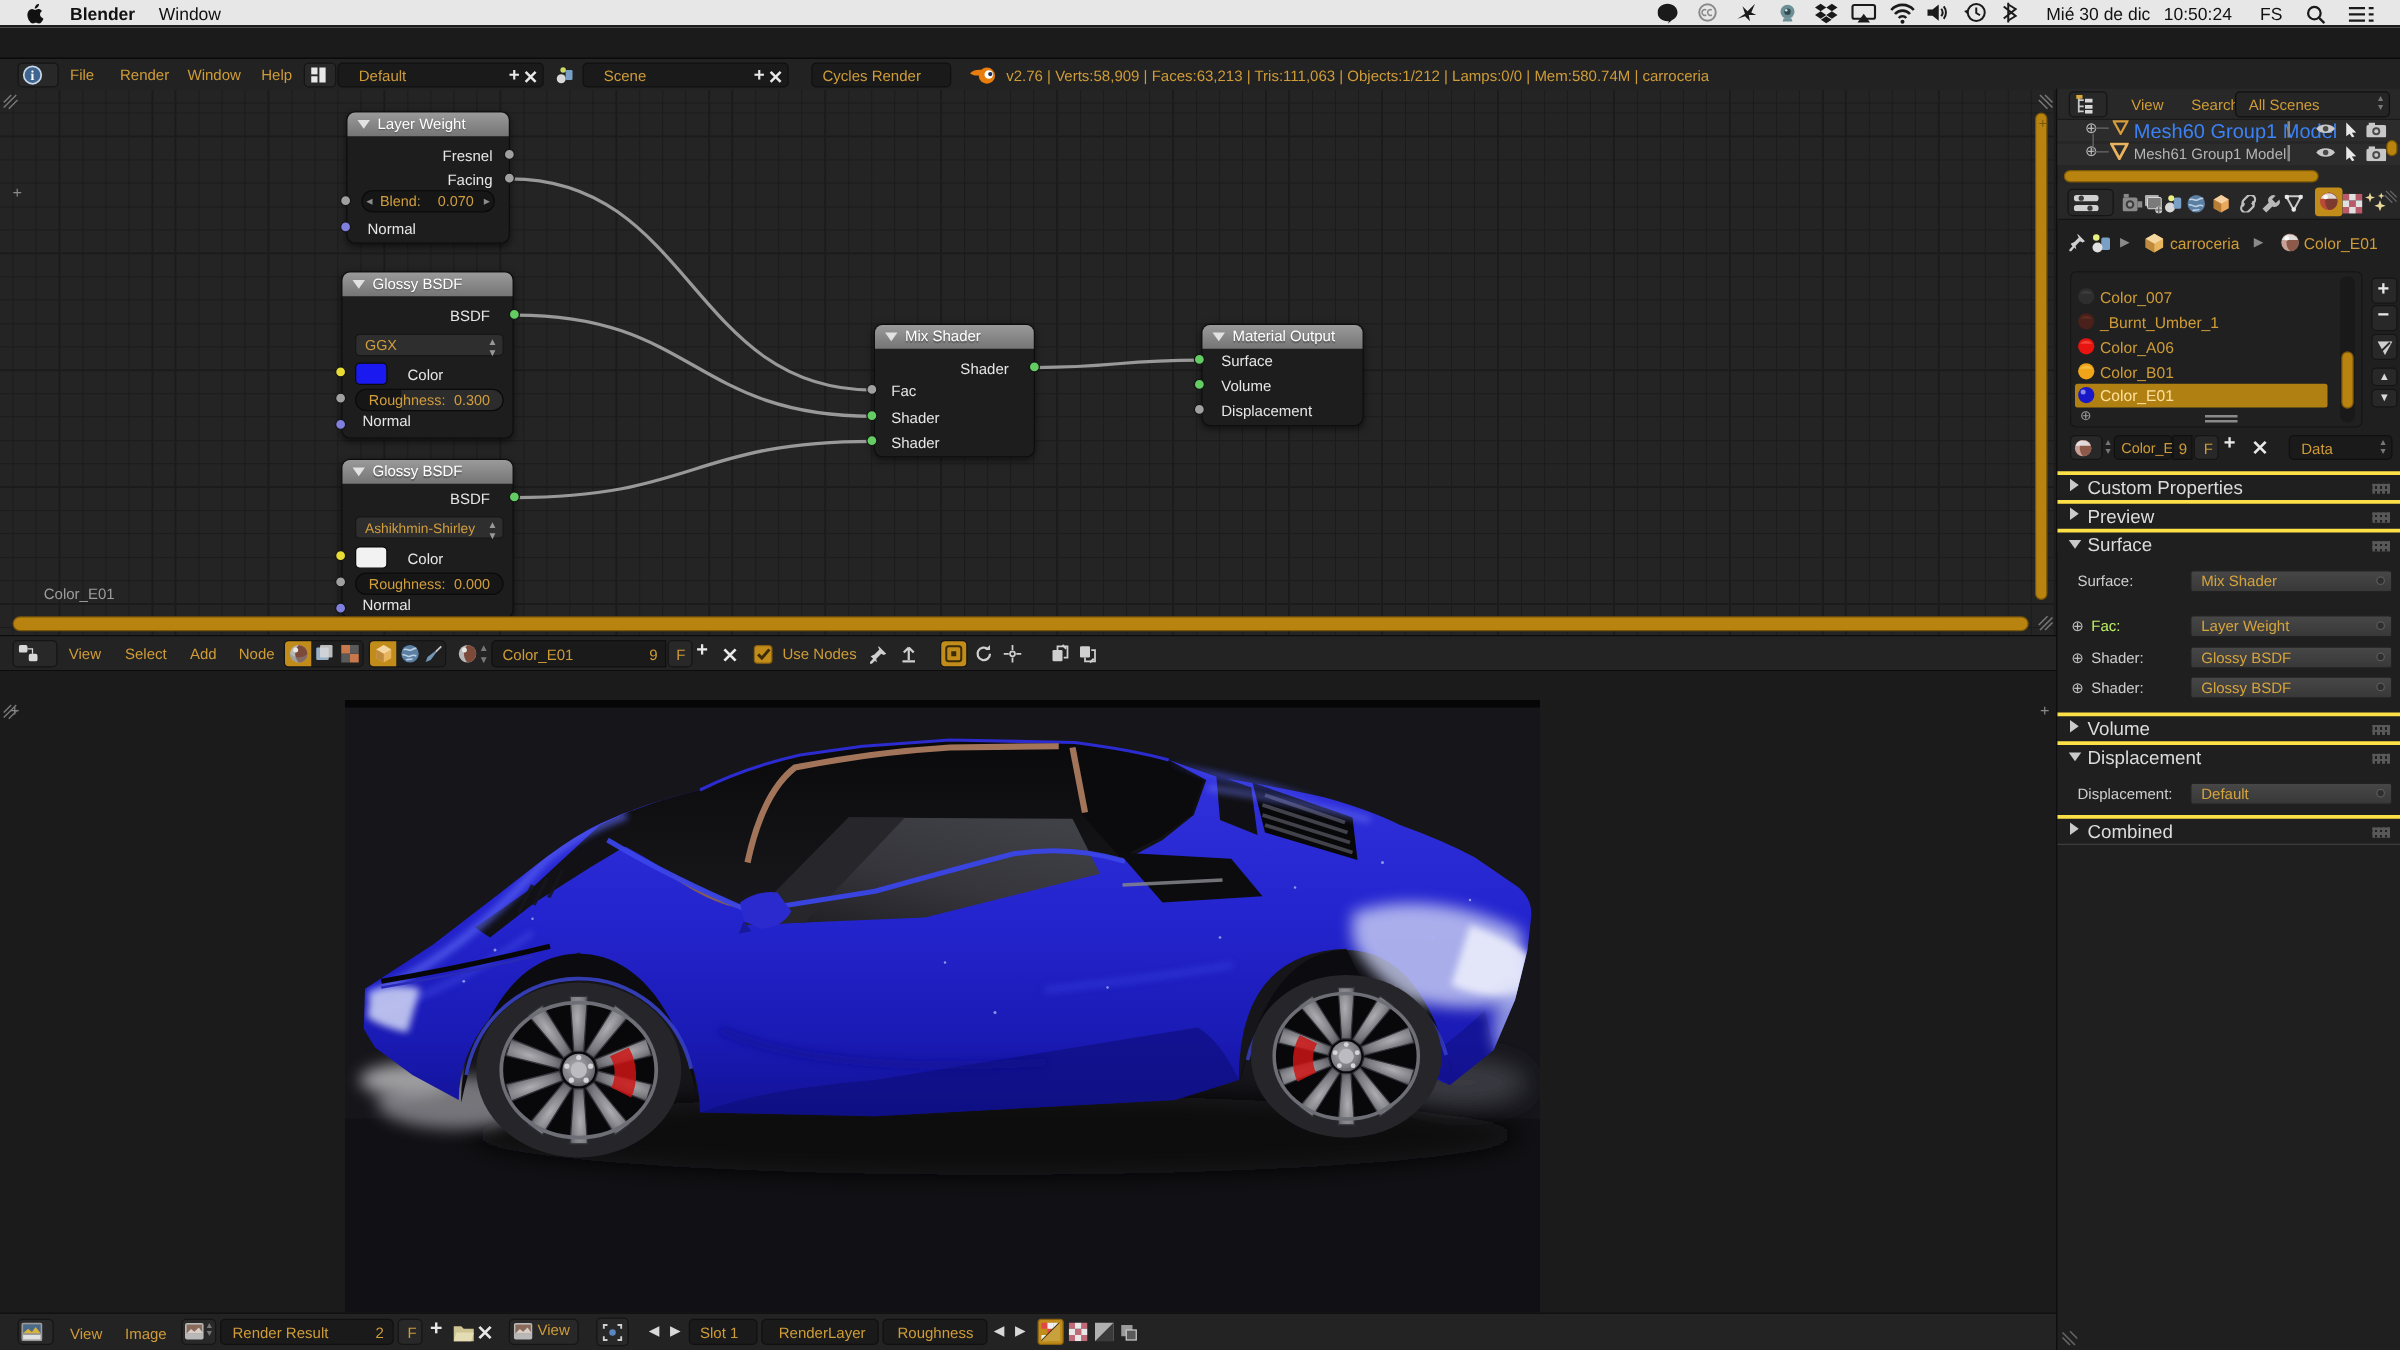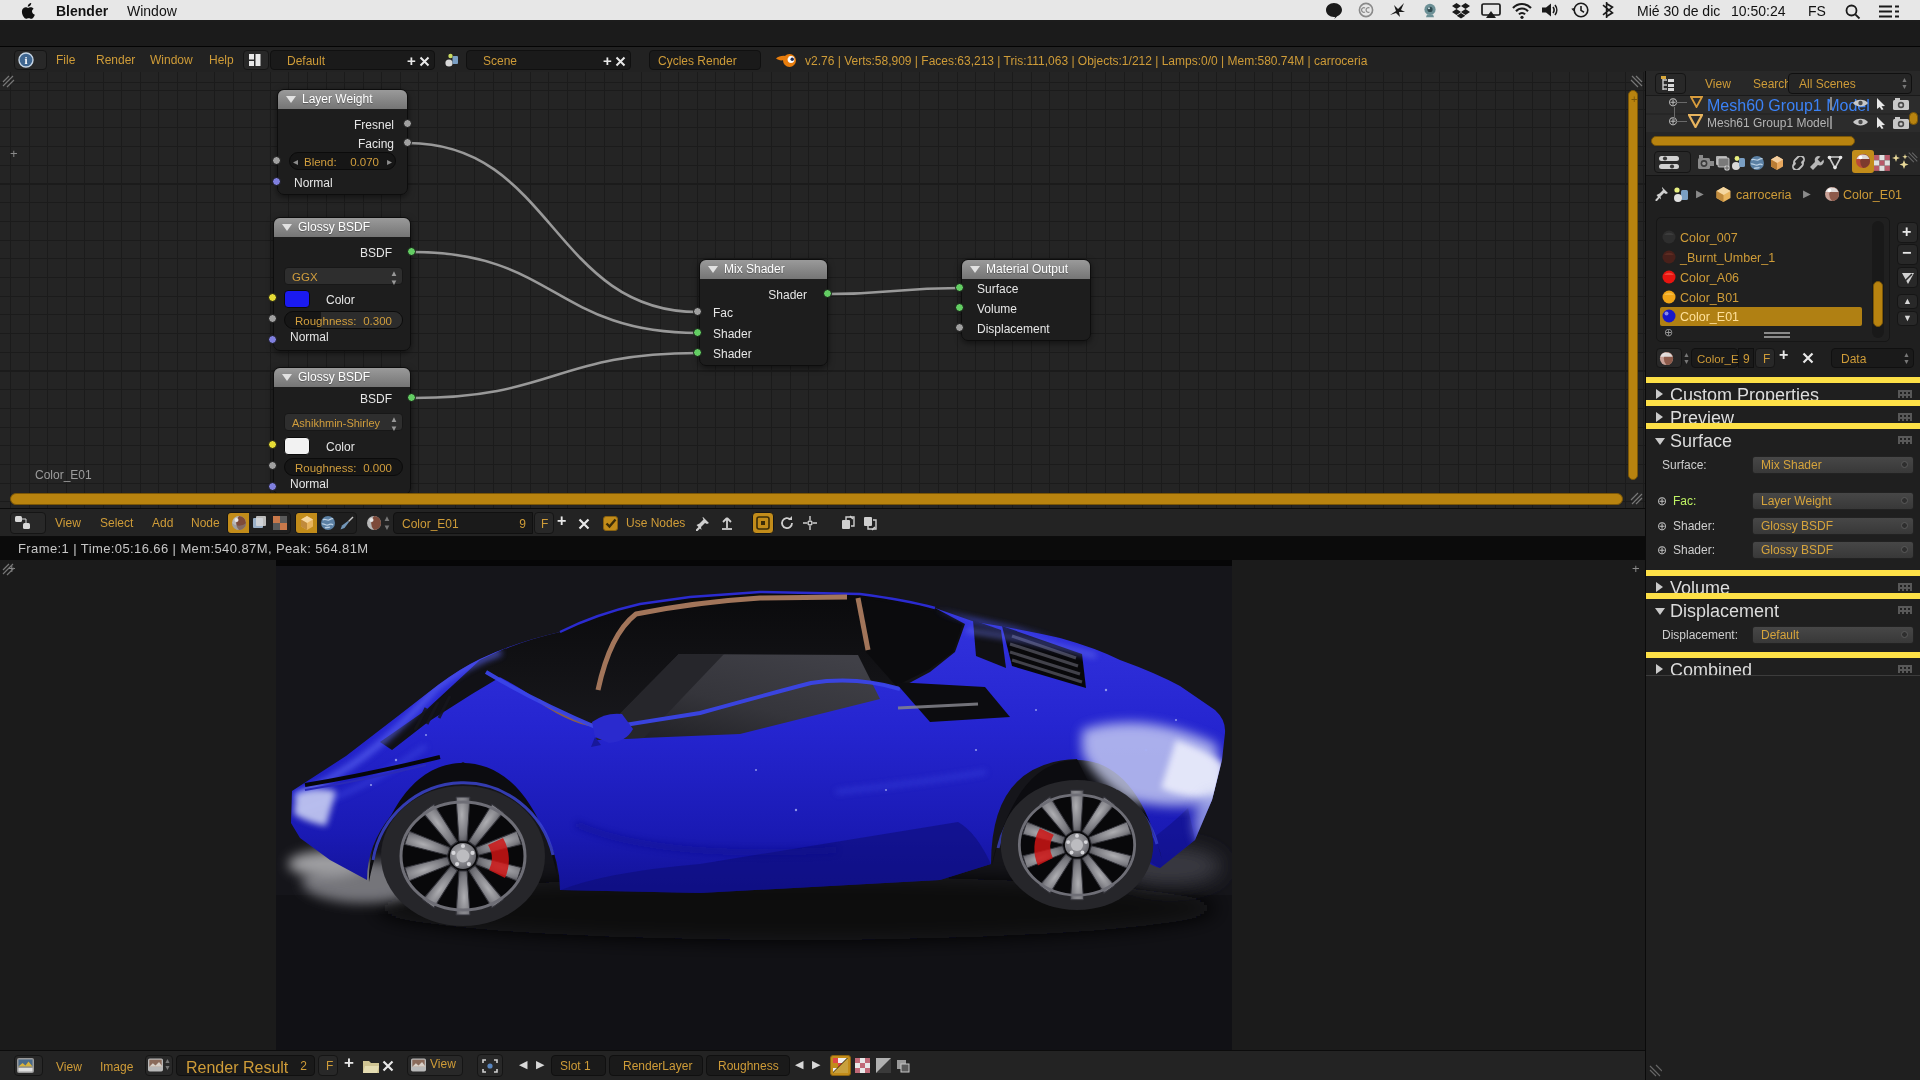--- a/index.html
+++ b/index.html
@@ -55,21 +55,21 @@
     color:#c7c7c7; font-size:13px; }
   #imgcanvas { left:0; top:560px; width:1645px; height:490px; background:#1b1b1b; }
   #renderimg { left:276px; top:0px; width:956px; height:490px; background:#131317; }
   #imgbotbar { left:0; top:1050px; width:1645px; height:30px; background:#232323;
     border-top:1px solid #0c0c0c; }
   
   #rightsep { left:1645px; top:71px; width:1px; height:1009px; background:#0a0a0a; }
   #outliner { left:1646px; top:71px; width:274px; height:77px; background:#262626; }
   #props { left:1646px; top:148px; width:274px; height:932px; background:#1f1f1f; }
   .phead { position:absolute; left:0; width:274px; height:21px; color:#dcdcdc;
-    font-size:18px; border-top:6px solid #fde047; background:#1f1f1f; }
+    font-size:15px; border-top:3px solid #fde047; background:#1f1f1f; }
   .ptri-r { display:inline-block; width:0; height:0; border-top:5px solid transparent;
     border-bottom:5px solid transparent; border-left:7px solid #cacaca; margin:0 7px 0 10px; }
   .ptri-d { display:inline-block; width:0; height:0; border-left:5px solid transparent;
     border-right:5px solid transparent; border-top:7px solid #cacaca; margin:0 5px 0 9px; }
   .pbtn { position:absolute; height:18px; background:linear-gradient(#474747,#383838);
     border:1px solid #222; border-radius:3px; color:#d6a43c; font-size:12px;
     line-height:16px; padding-left:8px; }
   .grip { position:absolute; width:14px; height:8px; opacity:.55;
     background-image:repeating-linear-gradient(to right,#888 0 2px,transparent 2px 4px),
       repeating-linear-gradient(to bottom,#888 0 2px, transparent 2px 4px); }
@@ -392,23 +392,20 @@
           <rect x="2" y="5" width="8" height="9" rx="1" fill="#cfcfcf"></rect>
           <path d="M6 5V2h8v9h-3" stroke="#cfcfcf" fill="none" stroke-width="1.4"></path>
           <path d="M10 1l3 3" stroke="#cfcfcf" stroke-width="1.6"></path>
         </svg>
       <svg class="abs" style="left:862px;top:6px" width="16" height="16" viewBox="0 0 16 16">
           <rect x="2" y="2" width="8" height="9" rx="1" fill="#cfcfcf"></rect>
           <path d="M6 11v3h8V5h-3" stroke="#cfcfcf" fill="none" stroke-width="1.4"></path>
           <path d="M10 15l3-3" stroke="#cfcfcf" stroke-width="1.6"></path>
         </svg>
     </div>
-  </div>
-  <div id="framestrip" class="abs">
-    <span class="abs" style="left:18px;top:4px;letter-spacing:.4px">Frame:1 | Time:05:16.66 | Mem:540.87M, Peak: 564.81M</span>
   </div>
   <div id="imgcanvas" class="abs">
     <div id="renderimg" class="abs">
     <svg width="956" height="490" viewBox="0 0 956 490">
       <defs>
         <linearGradient id="bodyg" x1="0" y1="0" x2="0" y2="1">
           <stop offset="0" stop-color="#3535e0"></stop>
           <stop offset=".45" stop-color="#2525d0"></stop>
           <stop offset=".8" stop-color="#1a1ab4"></stop>
           <stop offset="1" stop-color="#121296"></stop>
@@ -592,21 +589,21 @@
     <span class="menu-t" style="left:56px;top:9px">View</span>
     <span class="menu-t" style="left:100px;top:9px">Image</span>
     <div class="hbtn" style="left:145px;top:4px;width:28px;height:21px"></div>
     <svg class="abs" style="left:148px;top:7px" width="15" height="14" viewBox="0 0 17 15">
         <rect x="0" y="0" width="17" height="15" rx="2" fill="#b8b8b8"></rect>
         <rect x="1.5" y="1.5" width="14" height="8" fill="#8a6a5a"></rect>
         <path d="M1.5 9.5l4-4 3 2.5 4-4 4 5.5z" fill="#d8d0c8"></path>
       </svg>
     <span class="abs" style="left:164px;top:6px;color:#777;font-size:7px;line-height:7px">▲<br>▼</span>
     <div class="fld" style="left:176px;top:4px;width:139px;height:21px">
-      <span class="abs amb" style="left:9px;top:3px;font-size:16px">Render Result</span>
+      <span class="abs amb" style="left:9px;top:3px;font-size:12px">Render Result</span>
       <span class="abs amb" style="right:7px;top:3px;font-size:12px">2</span>
     </div>
     <div class="hbtn" style="left:318px;top:4px;width:20px;height:21px">
         <span class="abs amb" style="left:7px;top:3px;font-size:12px">F</span>
       </div>
     <span class="abs" style="left:344px;top:2px;font-size:17px;color:#e8e8e8;font-weight:bold">+</span>
     <svg class="abs" style="left:362px;top:8px" width="18" height="15" viewBox="0 0 18 15">
         <path d="M1 2h6l2 2h8v10H1z" fill="#cfc493"></path>
         <path d="M3 7h14l-2 7H1z" fill="#e4dcb2"></path>
       </svg>

